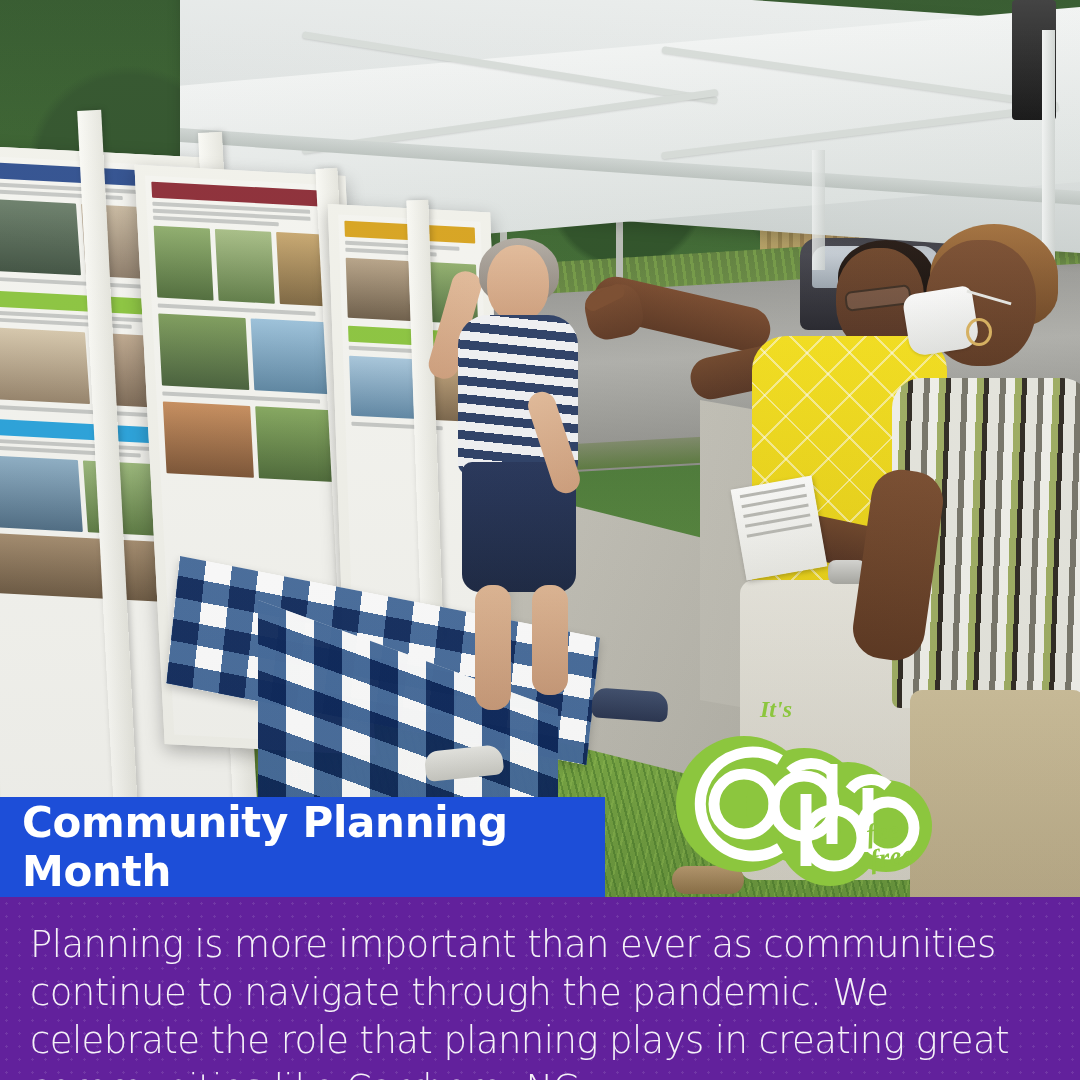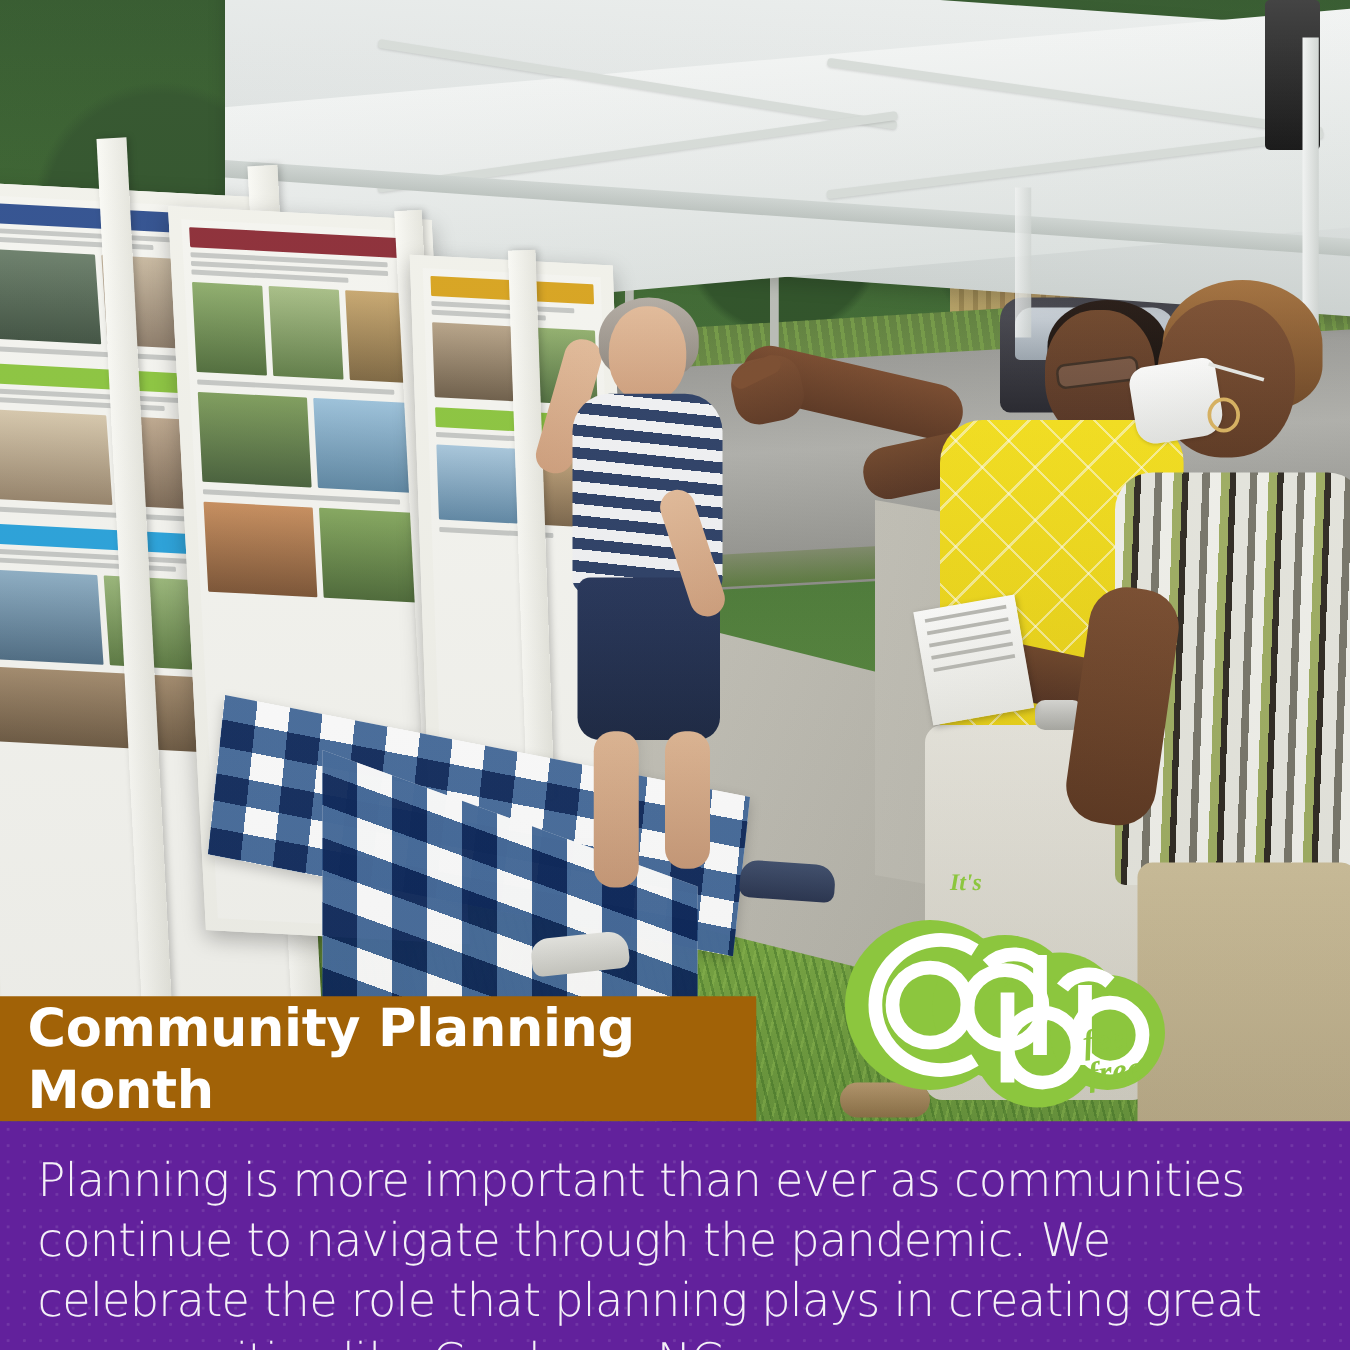--- a/index.html
+++ b/index.html
@@ -303,32 +303,32 @@
     position:absolute;inset:0;
     background:linear-gradient(180deg, rgba(255,255,255,.05), rgba(0,0,0,.06));
     pointer-events:none;
   }
 
   
   .logo{position:absolute;left:672px;top:694px;width:270px;height:200px;}
   .logo svg{width:100%;height:100%;display:block;}
   .logo-its{
     position:absolute;left:88px;top:2px;font-style:italic;font-weight:bold;
-    font-size:19px;color:#8cc63e;font-family:"Liberation Serif",serif;
+    font-size:24px;color:#8cc63e;font-family:"Liberation Serif",serif;
   }
   .logo-feel{
     position:absolute;left:196px;top:124px;font-style:italic;font-weight:bold;
     font-size:27px;line-height:26px;color:#8cc63e;
     font-family:"Liberation Serif",serif;transform:rotate(-8deg);
   }
 
   
   .green-band{
     position:absolute;left:0;top:797px;width:605px;height:100px;
-    background:#a16207;display:flex;align-items:center;
+    background:#1d4ed8;display:flex;align-items:center;
   }
   .green-band h1{
     margin:0 0 0 22px;color:#fff;font-size:42px;font-weight:bold;
     letter-spacing:-.3px;font-family:"DejaVu Sans", sans-serif;
   }
   .purple-band{
     position:absolute;left:0;top:897px;width:1080px;height:183px;
     background:#62219c;
     background-image:radial-gradient(rgba(255,255,255,.10) 1px, transparent 1.4px);
     background-size:13px 13px;

